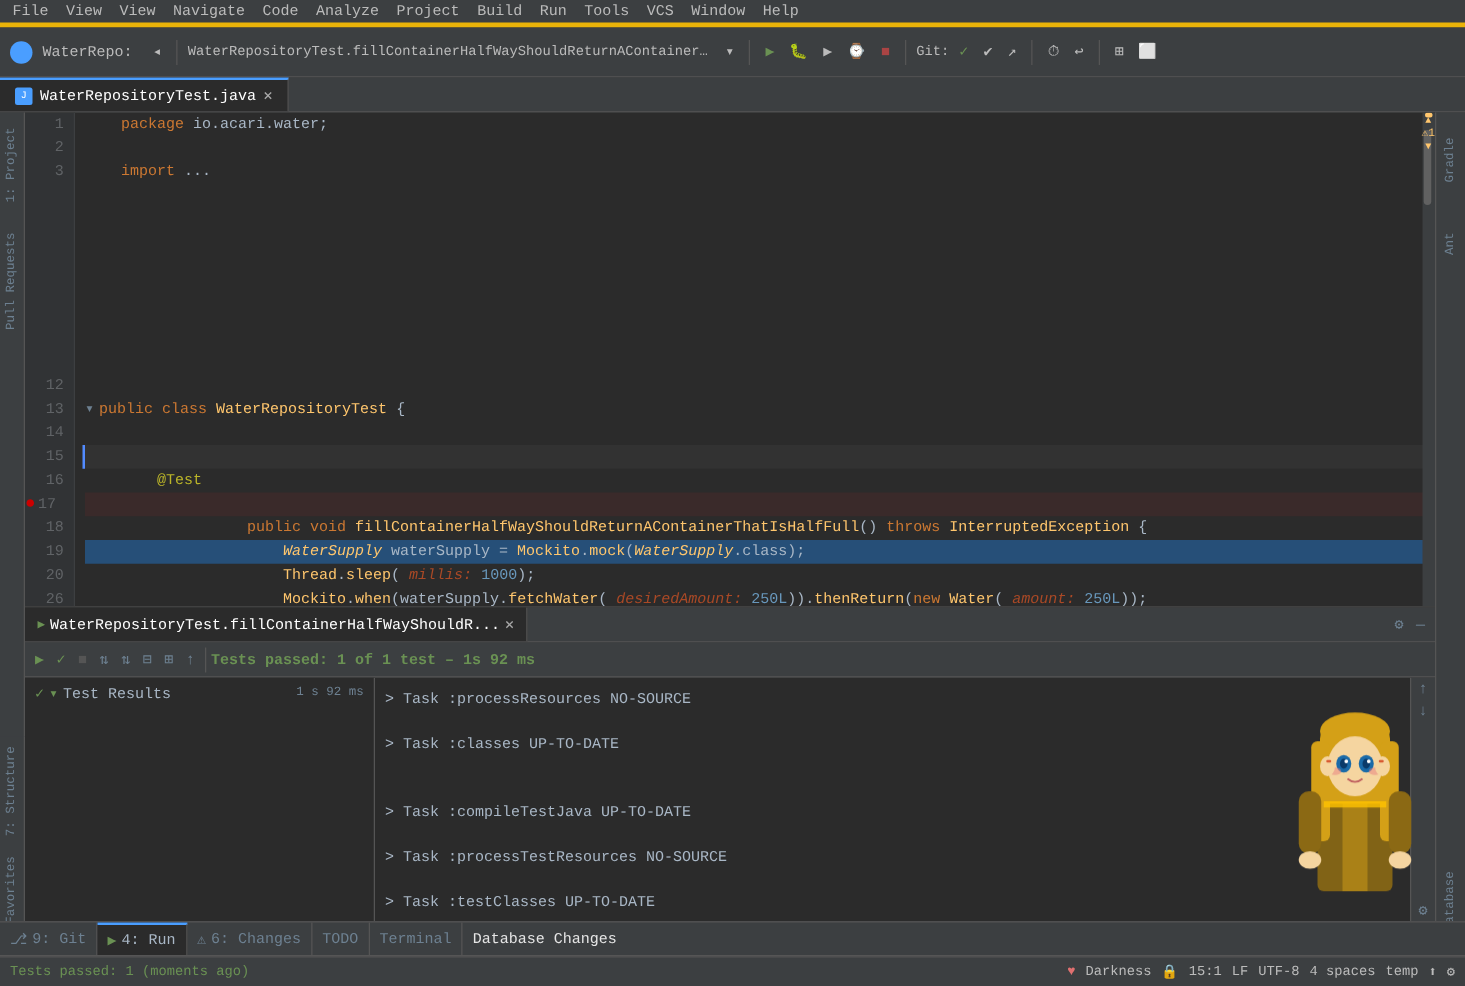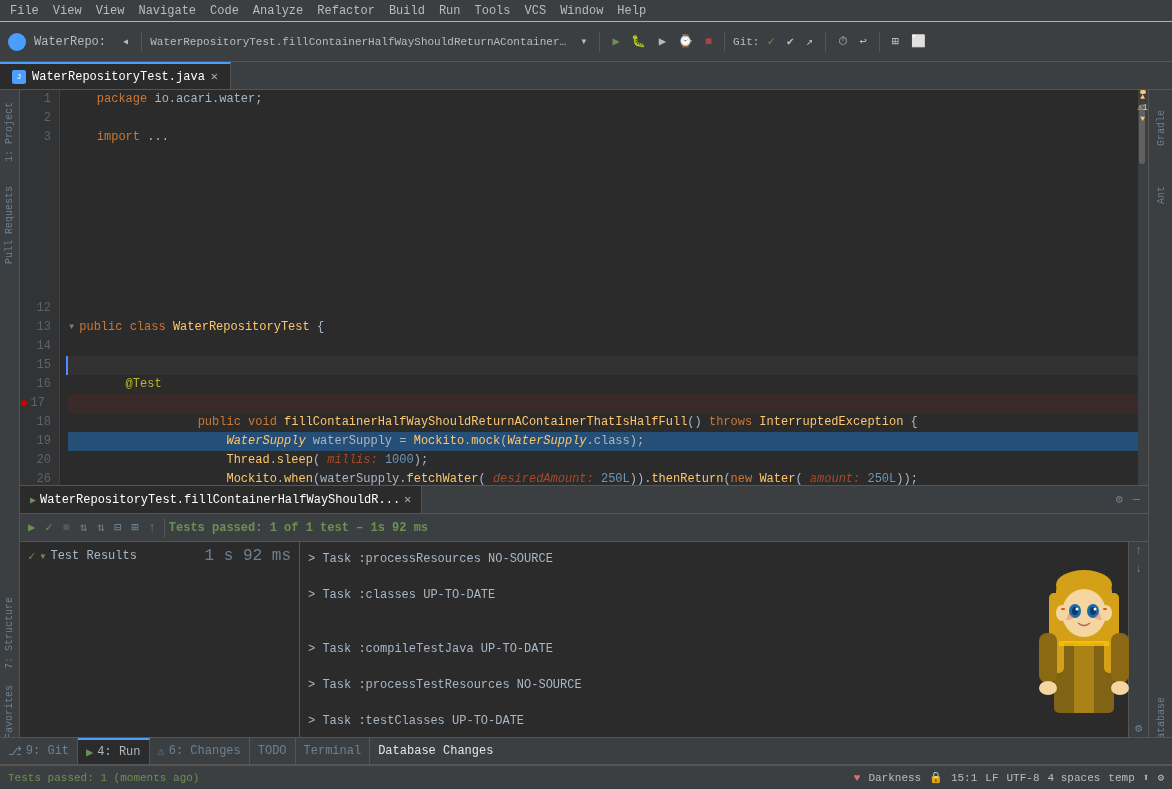--- a/index.html
+++ b/index.html
@@ -1,19 +1,19 @@
 <!DOCTYPE html>
 <html><head>
   <meta charset="utf-8">
   <style>
     * { margin: 0; padding: 0; box-sizing: border-box; }
     body { background: #2b2b2b; color: #a9b7c6; font-family: 'Courier New', monospace; font-size: 12px; overflow: hidden; width: 1172px; height: 789px; }
     
     
-    #menubar { background: #3c3f41; height: 22px; display: flex; align-items: center; padding: 0 4px; gap: 2px; border-bottom: 1px solid #eab308; }
+    #menubar { background: #3c3f41; height: 22px; display: flex; align-items: center; padding: 0 4px; gap: 2px; border-bottom: 4px solid #eab308; }
     .menu-item { color: #bbbbbb; padding: 2px 6px; cursor: pointer; font-size: 12px; }
     
     
     #toolbar { background: #3c3f41; height: 40px; display: flex; align-items: center; padding: 0 8px; gap: 4px; border-bottom: 1px solid #555; }
     .toolbar-logo { width: 18px; height: 18px; background: #4a9eff; border-radius: 50%; margin-right: 4px; }
     .toolbar-title { color: #bbbbbb; font-size: 12px; margin-right: 8px; }
     .toolbar-btn { color: #bbbbbb; padding: 2px 4px; cursor: pointer; display: flex; align-items: center; }
     .toolbar-divider { width: 1px; height: 20px; background: #555; margin: 0 4px; }
     
     
@@ -89,21 +89,21 @@
 </head>
 <body>
 
 <div id="menubar">
   <div class="menu-item">File</div>
   <div class="menu-item">View</div>
   <div class="menu-item">View</div>
   <div class="menu-item">Navigate</div>
   <div class="menu-item">Code</div>
   <div class="menu-item">Analyze</div>
-  <div class="menu-item">Refactor</div>
+  <div class="menu-item">Project</div>
   <div class="menu-item">Build</div>
   <div class="menu-item">Run</div>
   <div class="menu-item">Tools</div>
   <div class="menu-item">VCS</div>
   <div class="menu-item">Window</div>
   <div class="menu-item">Help</div>
 </div>
 
 <div id="toolbar">
   <div class="toolbar-logo"></div>
@@ -267,21 +267,21 @@
         <span class="run-status-pass">Tests passed: 1 of 1 test – 1s 92 ms</span>
       </div>
 
       <div id="run-content">
 
         <div id="test-tree" style="width:280px;background:#2b2b2b;border-right:1px solid #555;padding:4px;overflow:auto;">
           <div class="test-result-row">
             <span style="color:#6a9153;">✓</span>
             <span style="color:#6a9153;">▾</span>
             <span>Test Results</span>
-            <span style="margin-left:auto;color:#6d8091;font-size:16px;">1 s 92 ms</span>
+            <span style="margin-left:auto;color:#6d8091;font-size:10px;">1 s 92 ms</span>
           </div>
         </div>
 
         <div class="test-output">
           <span class="output-line output-task">&gt; Task :processResources NO-SOURCE</span><br>
           <span class="output-line output-task">&gt; Task :classes UP-TO-DATE</span><br>
           <br>
           <span class="output-line output-task">&gt; Task :compileTestJava UP-TO-DATE</span><br>
           <span class="output-line output-task">&gt; Task :processTestResources NO-SOURCE</span><br>
           <span class="output-line output-task">&gt; Task :testClasses UP-TO-DATE</span><br>

